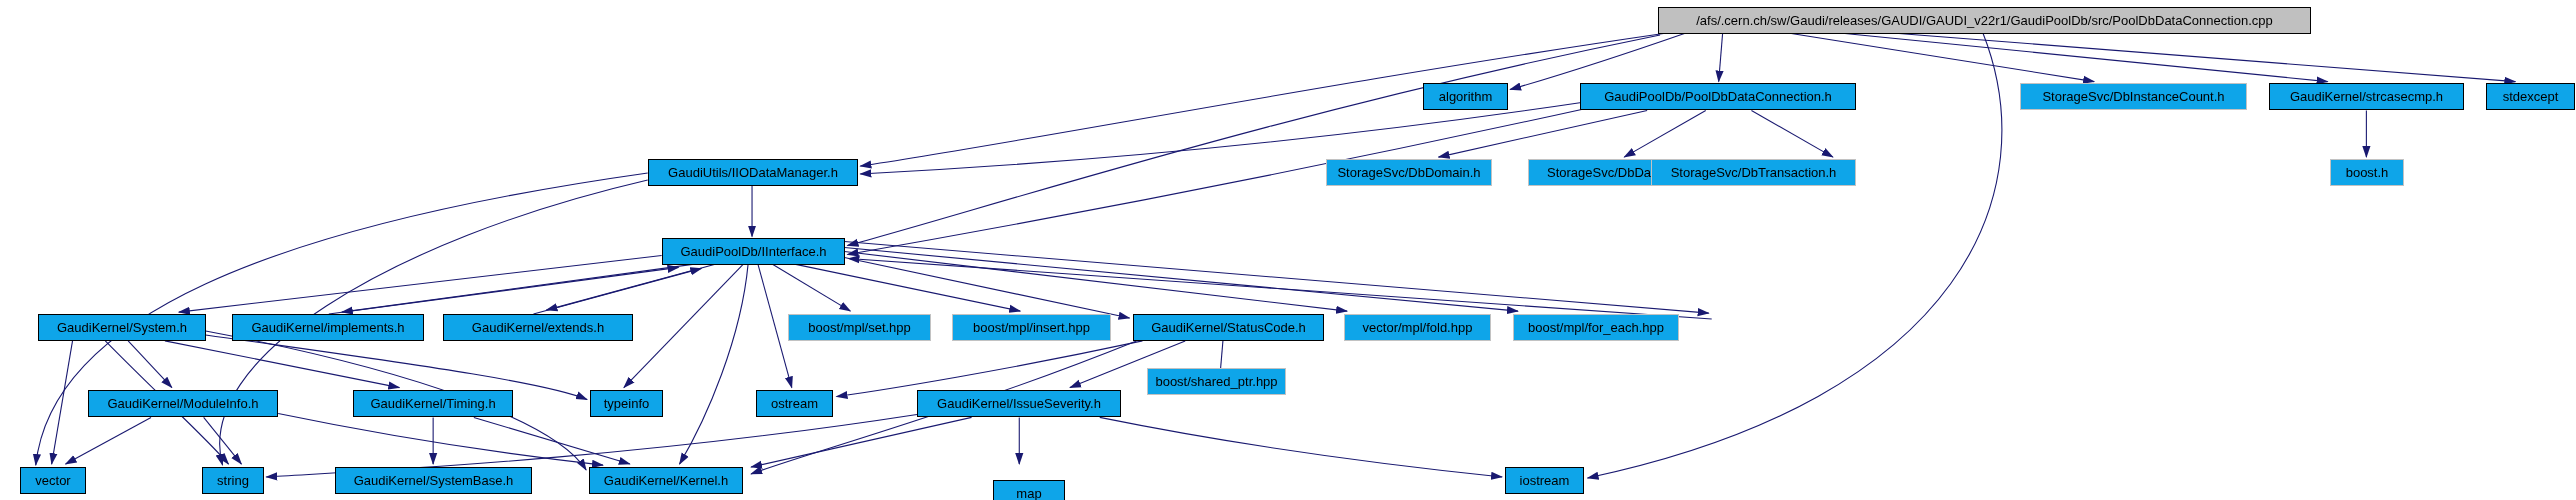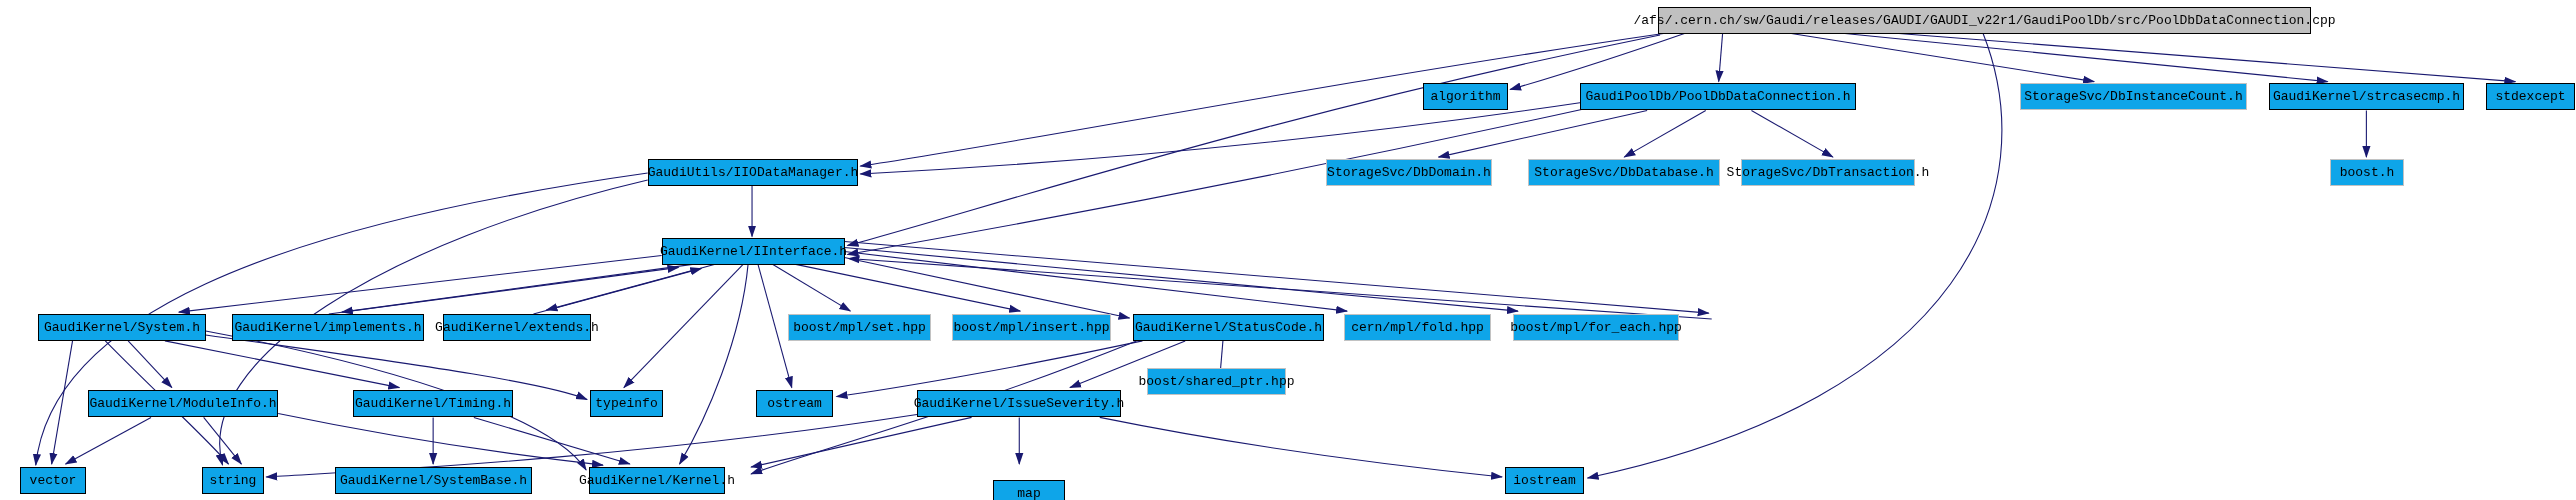--- a/index.html
+++ b/index.html
@@ -1,17 +1,17 @@
 <!DOCTYPE html>
 <html><head>
 <meta charset="utf-8">
 <style>
   html,body{margin:0;padding:0;background:#ffffff;}
   #graph{position:relative;width:2576px;height:501px;background:#ffffff;overflow:hidden;
-         font-family:Liberation Mono, monospace;}
+         font-family:Liberation Sans, sans-serif;}
   #edges{position:absolute;left:0;top:0;width:2576px;height:501px;}
   .edge{fill:none;stroke:#191970;stroke-width:1.1;}
   .node{position:absolute;box-sizing:border-box;height:27px;border:1px solid #000000;
         background:#0ea5e9;color:#000000;font-size:13px;line-height:25px;
         display:flex;align-items:center;justify-content:center;white-space:nowrap;}
   .node.ext{border-color:#c2c2c2;}
   .node.main{background:#c0c0c0;border-color:#000000;}
 </style>
 </head>
 <body>
@@ -81,42 +81,42 @@
 
   <div class="node" style="left:1423px;top:83px;width:85px">algorithm</div>
   <div class="node" style="left:1580px;top:83px;width:276px">GaudiPoolDb/PoolDbDataConnection.h</div>
   <div class="node" style="left:2269px;top:83px;width:195px">GaudiKernel/strcasecmp.h</div>
   <div class="node ext" style="left:2020px;top:83px;width:227px">StorageSvc/DbInstanceCount.h</div>
   <div class="node" style="left:2486px;top:83px;width:89px">stdexcept</div>
 
   <div class="node" style="left:648px;top:159px;width:210px">GaudiUtils/IIODataManager.h</div>
   <div class="node ext" style="left:1326px;top:159px;width:166px">StorageSvc/DbDomain.h</div>
   <div class="node ext" style="left:1528px;top:159px;width:192px">StorageSvc/DbDatabase.h</div>
-  <div class="node ext" style="left:1741px;top:159px;width:174px">StorageSvc/DbTransaction.h</div>
+  <div class="node ext" style="left:1651px;top:159px;width:205px">StorageSvc/DbTransaction.h</div>
   <div class="node ext" style="left:2330px;top:159px;width:74px">boost.h</div>
 
-  <div class="node" style="left:662px;top:238px;width:183px">GaudiKernel/IInterface.h</div>
+  <div class="node" style="left:662px;top:238px;width:183px">GaudiPoolDb/IInterface.h</div>
 
   <div class="node" style="left:38px;top:314px;width:168px">GaudiKernel/System.h</div>
   <div class="node" style="left:232px;top:314px;width:192px">GaudiKernel/implements.h</div>
-  <div class="node" style="left:443px;top:314px;width:148px">GaudiKernel/extends.h</div>
+  <div class="node" style="left:443px;top:314px;width:190px">GaudiKernel/extends.h</div>
   <div class="node ext" style="left:788px;top:314px;width:143px">boost/mpl/set.hpp</div>
   <div class="node ext" style="left:952px;top:314px;width:159px">boost/mpl/insert.hpp</div>
   <div class="node" style="left:1133px;top:314px;width:191px">GaudiKernel/StatusCode.h</div>
-  <div class="node ext" style="left:1344px;top:314px;width:147px">cern/mpl/fold.hpp</div>
+  <div class="node ext" style="left:1344px;top:314px;width:147px">vector/mpl/fold.hpp</div>
   <div class="node ext" style="left:1513px;top:314px;width:166px">boost/mpl/for_each.hpp</div>
 
   <div class="node" style="left:88px;top:390px;width:190px">GaudiKernel/ModuleInfo.h</div>
   <div class="node" style="left:353px;top:390px;width:160px">GaudiKernel/Timing.h</div>
   <div class="node" style="left:590px;top:390px;width:73px">typeinfo</div>
   <div class="node" style="left:756px;top:390px;width:77px">ostream</div>
   <div class="node" style="left:917px;top:390px;width:204px">GaudiKernel/IssueSeverity.h</div>
   <div class="node ext" style="left:1147px;top:368px;width:139px">boost/shared_ptr.hpp</div>
 
   <div class="node" style="left:20px;top:467px;width:66px">vector</div>
   <div class="node" style="left:202px;top:467px;width:62px">string</div>
   <div class="node" style="left:335px;top:467px;width:197px">GaudiKernel/SystemBase.h</div>
-  <div class="node" style="left:589px;top:467px;width:136px">GaudiKernel/Kernel.h</div>
+  <div class="node" style="left:589px;top:467px;width:154px">GaudiKernel/Kernel.h</div>
   <div class="node" style="left:993px;top:480px;width:72px">map</div>
   <div class="node" style="left:1505px;top:467px;width:79px">iostream</div>
 
 </div>
 
 
 </body></html>

